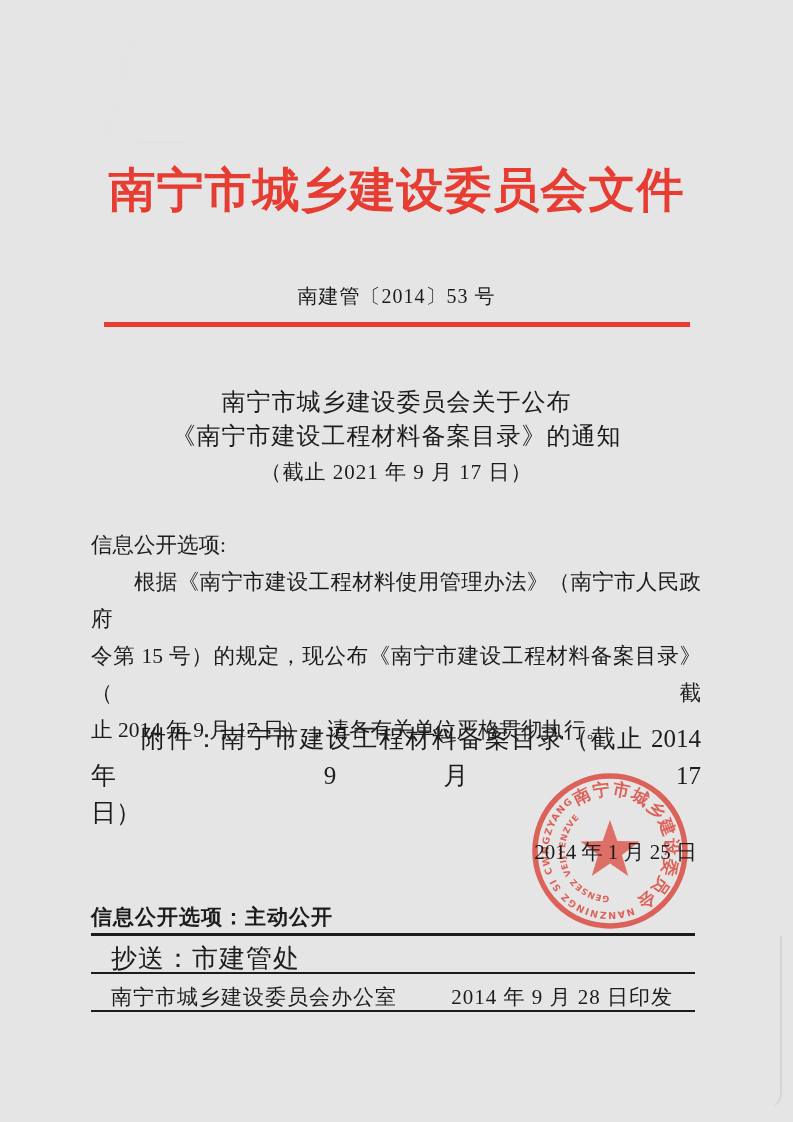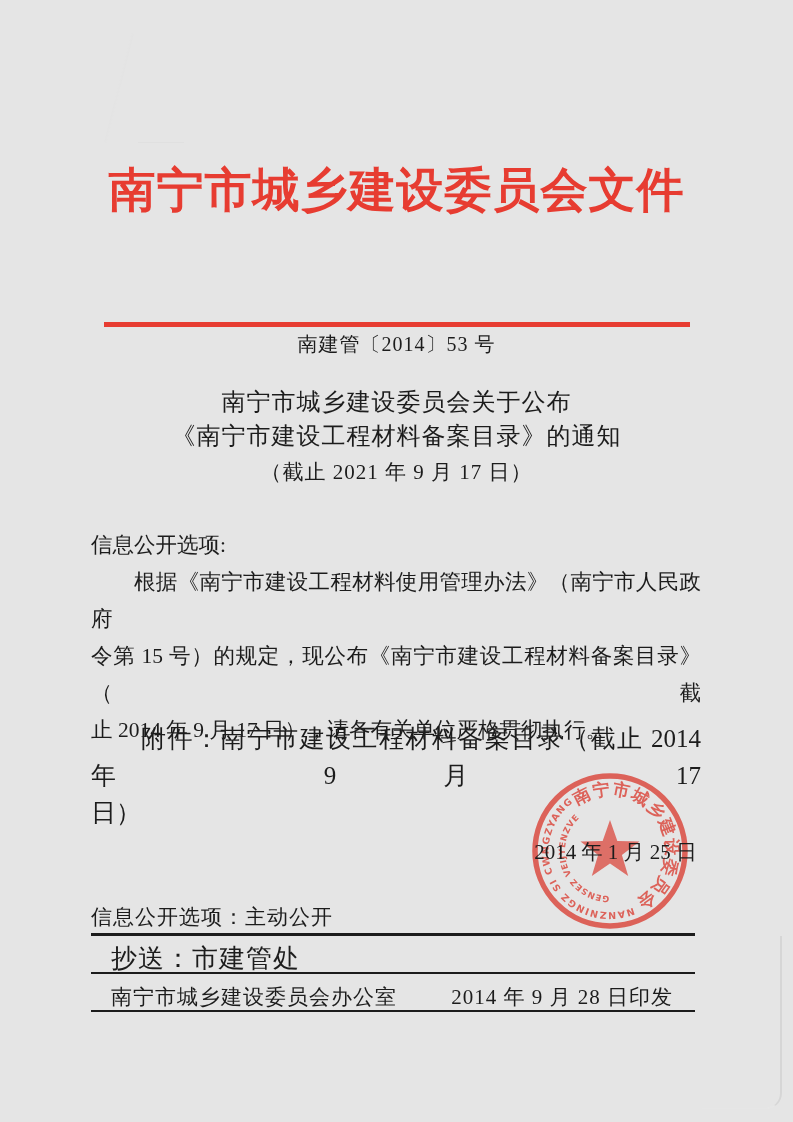--- a/index.html
+++ b/index.html
@@ -13,21 +13,21 @@
   .crease2{position:absolute;left:138px;top:142px;width:46px;height:1px;background:#dcdcdc;opacity:.6;}
   .scan-edge{position:absolute;left:702px;top:936px;width:78px;height:172px;
     border-right:2px solid #cfcfcf;border-bottom:1px solid #e8e8e8;border-bottom-right-radius:16px;opacity:.65;}
   
   .org-title{
     position:absolute;left:0;top:158px;width:793px;text-align:center;
     font-size:47px;font-weight:bold;letter-spacing:1px;color:var(--accent,#e73c31);
     line-height:64px;white-space:nowrap;
   }
   .doc-number{position:absolute;left:0;top:283px;width:793px;text-align:center;
-    font-size:20px;line-height:26px;letter-spacing:1px;margin-top:48px;}
+    font-size:20px;line-height:26px;letter-spacing:1px;}
   .red-rule{position:absolute;left:104px;top:322px;width:586px;height:5px;background:var(--accent,#e73c31);}
   
   .notice-title{position:absolute;left:0;top:385px;width:793px;text-align:center;}
   .notice-title .t-bold{font-size:24px;font-weight:normal;line-height:34px;letter-spacing:1px;}
   .notice-title .t-sub{font-size:21px;line-height:28px;margin-top:5px;letter-spacing:1px;}
   
   .doc-body{position:absolute;left:91px;top:527px;width:610px;font-size:21.5px;line-height:37px;}
   .bline{white-space:nowrap;}
   .just{white-space:normal;text-align:justify;text-align-last:justify;}
   .indent{text-indent:2em;}
@@ -41,21 +41,21 @@
   .seal .cjk{fill:var(--seal,#dc574e);font-family:"Liberation Serif","DejaVu Serif",serif;
     font-weight:bold;font-size:17px;letter-spacing:1.5px;}
   .seal .lat{fill:var(--seal,#dc574e);font-family:"DejaVu Sans","Liberation Sans",sans-serif;
     font-weight:bold;font-size:9.5px;letter-spacing:1.2px;}
   .seal .lat2{font-size:8.5px;letter-spacing:.6px;}
   .seal .star{fill:var(--seal,#dc574e);opacity:.9;}
   
   .footer{position:absolute;left:91px;top:904px;width:604px;}
   .f-row{position:relative;}
   .f-row1{height:29px;border-bottom:3px solid var(--ink,#1c1c1c);
-    font-size:21px;font-weight:normal;line-height:27px;letter-spacing:1px;}
+    font-size:21px;font-weight:bold;line-height:27px;letter-spacing:1px;}
   .f-row2{height:36px;border-bottom:2.5px solid var(--ink,#1c1c1c);
     font-size:26px;line-height:46px;padding-left:20px;letter-spacing:1px;}
   .f-row3{height:36px;border-bottom:2.5px solid var(--ink,#1c1c1c);
     font-size:21px;line-height:46px;padding-left:20px;padding-right:22px;
     display:flex;justify-content:space-between;letter-spacing:1px;}
 </style>
 </head>
 <body>
 
 <div class="page">

